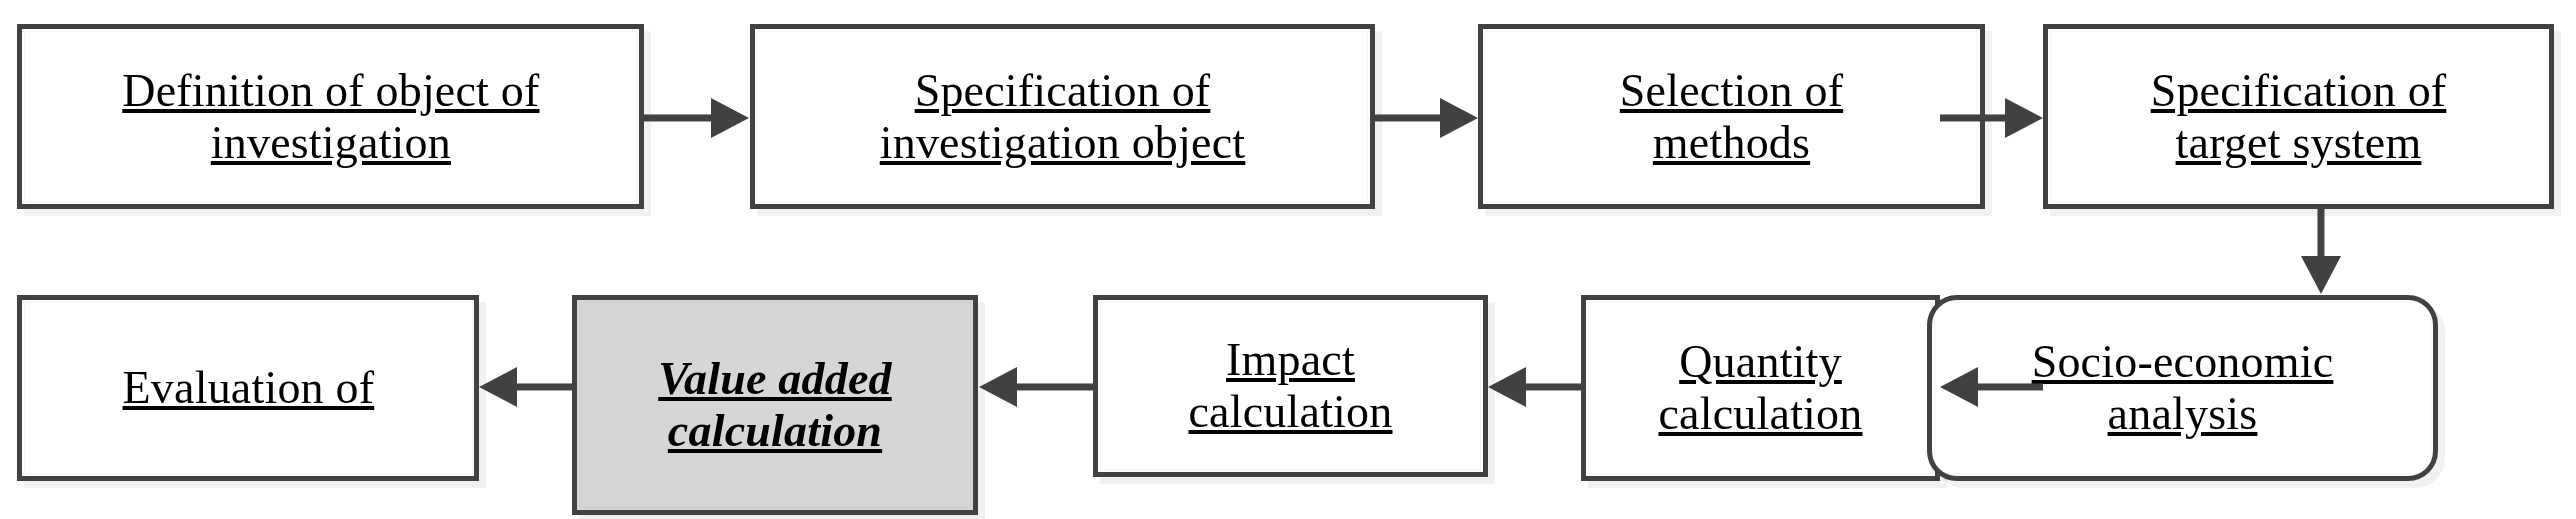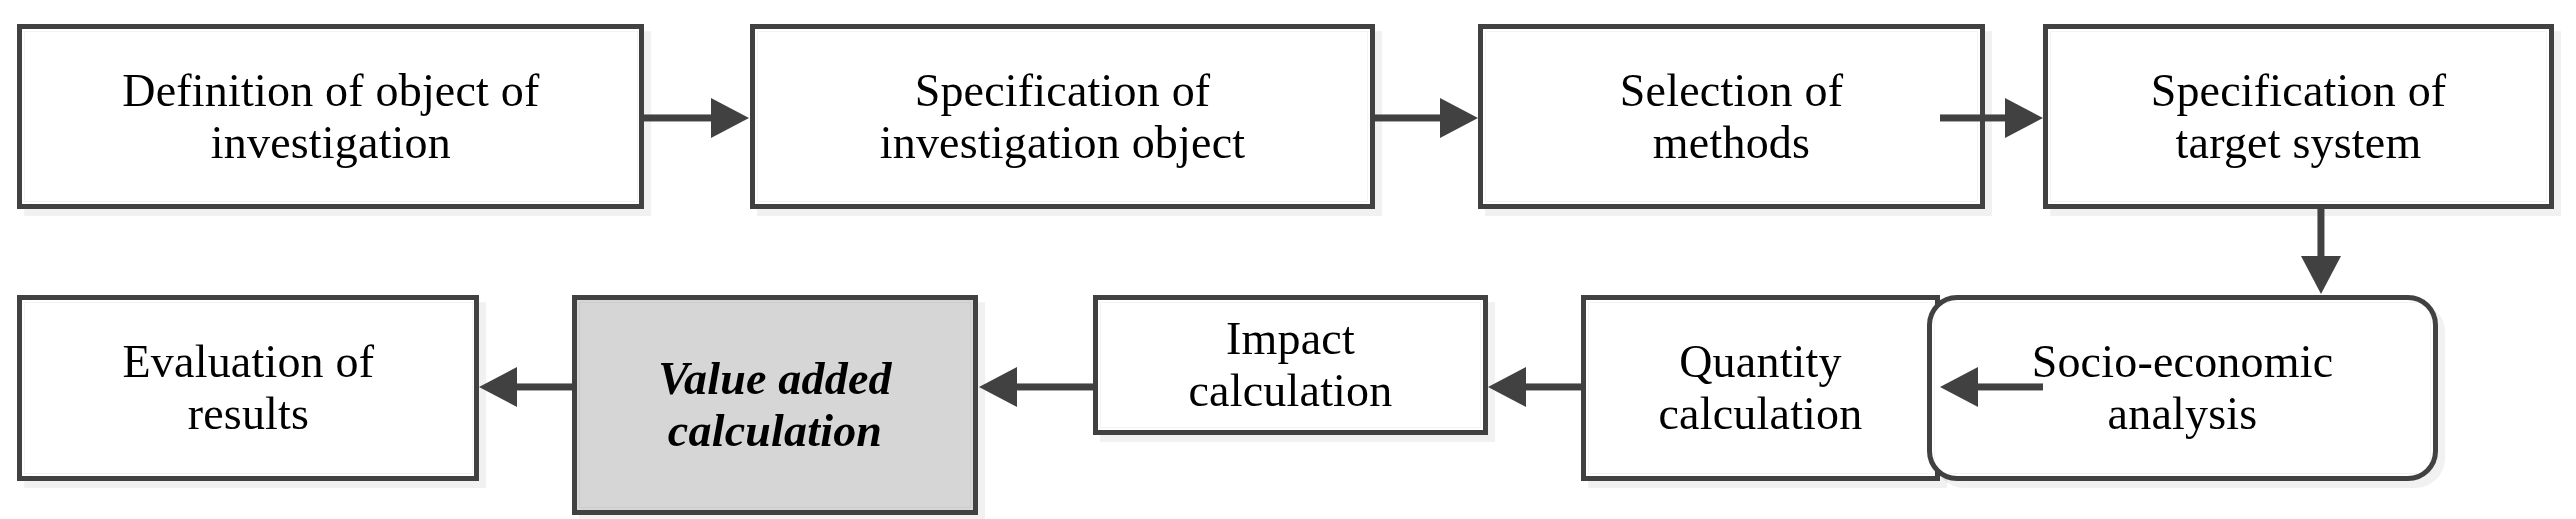--- a/index.html
+++ b/index.html
@@ -27,20 +27,21 @@
     color: #000000;
     font-size: 46px;
     line-height: 1.12;
     letter-spacing: 0.2px;
     box-shadow: 7.1px 7.1px 0 0 rgba(0,0,0,0.055);
   }
   .node .label {
     display: block;
     padding: 0 24px;
     width: 100%;
+    text-decoration: underline;
   }
   .node.highlight {
     background: #d6d6d6;
     font-weight: bold;
     font-style: italic;
   }
   
   .node::after {
     content: "";
     position: absolute;
@@ -109,28 +110,28 @@
 
   <div class="node" style="left:1478px; top:24px; width:507px; height:185px;">
     <span class="label"><span>Selection of</span><br><span>methods</span></span>
   </div>
 
   <div class="node" style="left:2043px; top:24px; width:511px; height:185px;">
     <span class="label"><span>Specification of</span><br><span>target system</span></span>
   </div>
 
   <div class="node" style="left:17.4px; top:295px; width:462px; height:186px;">
-    <span class="label"><span>Evaluation of</span><br><span>results</span></span>
+    <span class="label"><span>Evaluation of</span><br></span>
   </div>
 
   <div class="node highlight" style="left:572px; top:295px; width:406px; height:220px;">
     <span class="label"><span>Value added</span><br><span>calculation</span></span>
   </div>
 
-  <div class="node" style="left:1093px; top:295px; width:395px; height:140px;justify-content:center;">
+  <div class="node" style="left:1093px; top:295px; width:395px; height:182px;justify-content:center;">
     <span class="label"><span>Impact</span><br><span>calculation</span></span>
   </div>
 
   <div class="node" style="left:1581px; top:295px; width:359px; height:186px;justify-content:flex-end;">
     <span class="label"><span>Quantity</span><br><span>calculation</span></span>
   </div>
 
   <div class="node" style="left:1927px; top:295px; width:511px; height:186px;border-radius:30px;">
     <span class="label"><span>Socio-economic</span><br><span>analysis</span></span>
   </div>

